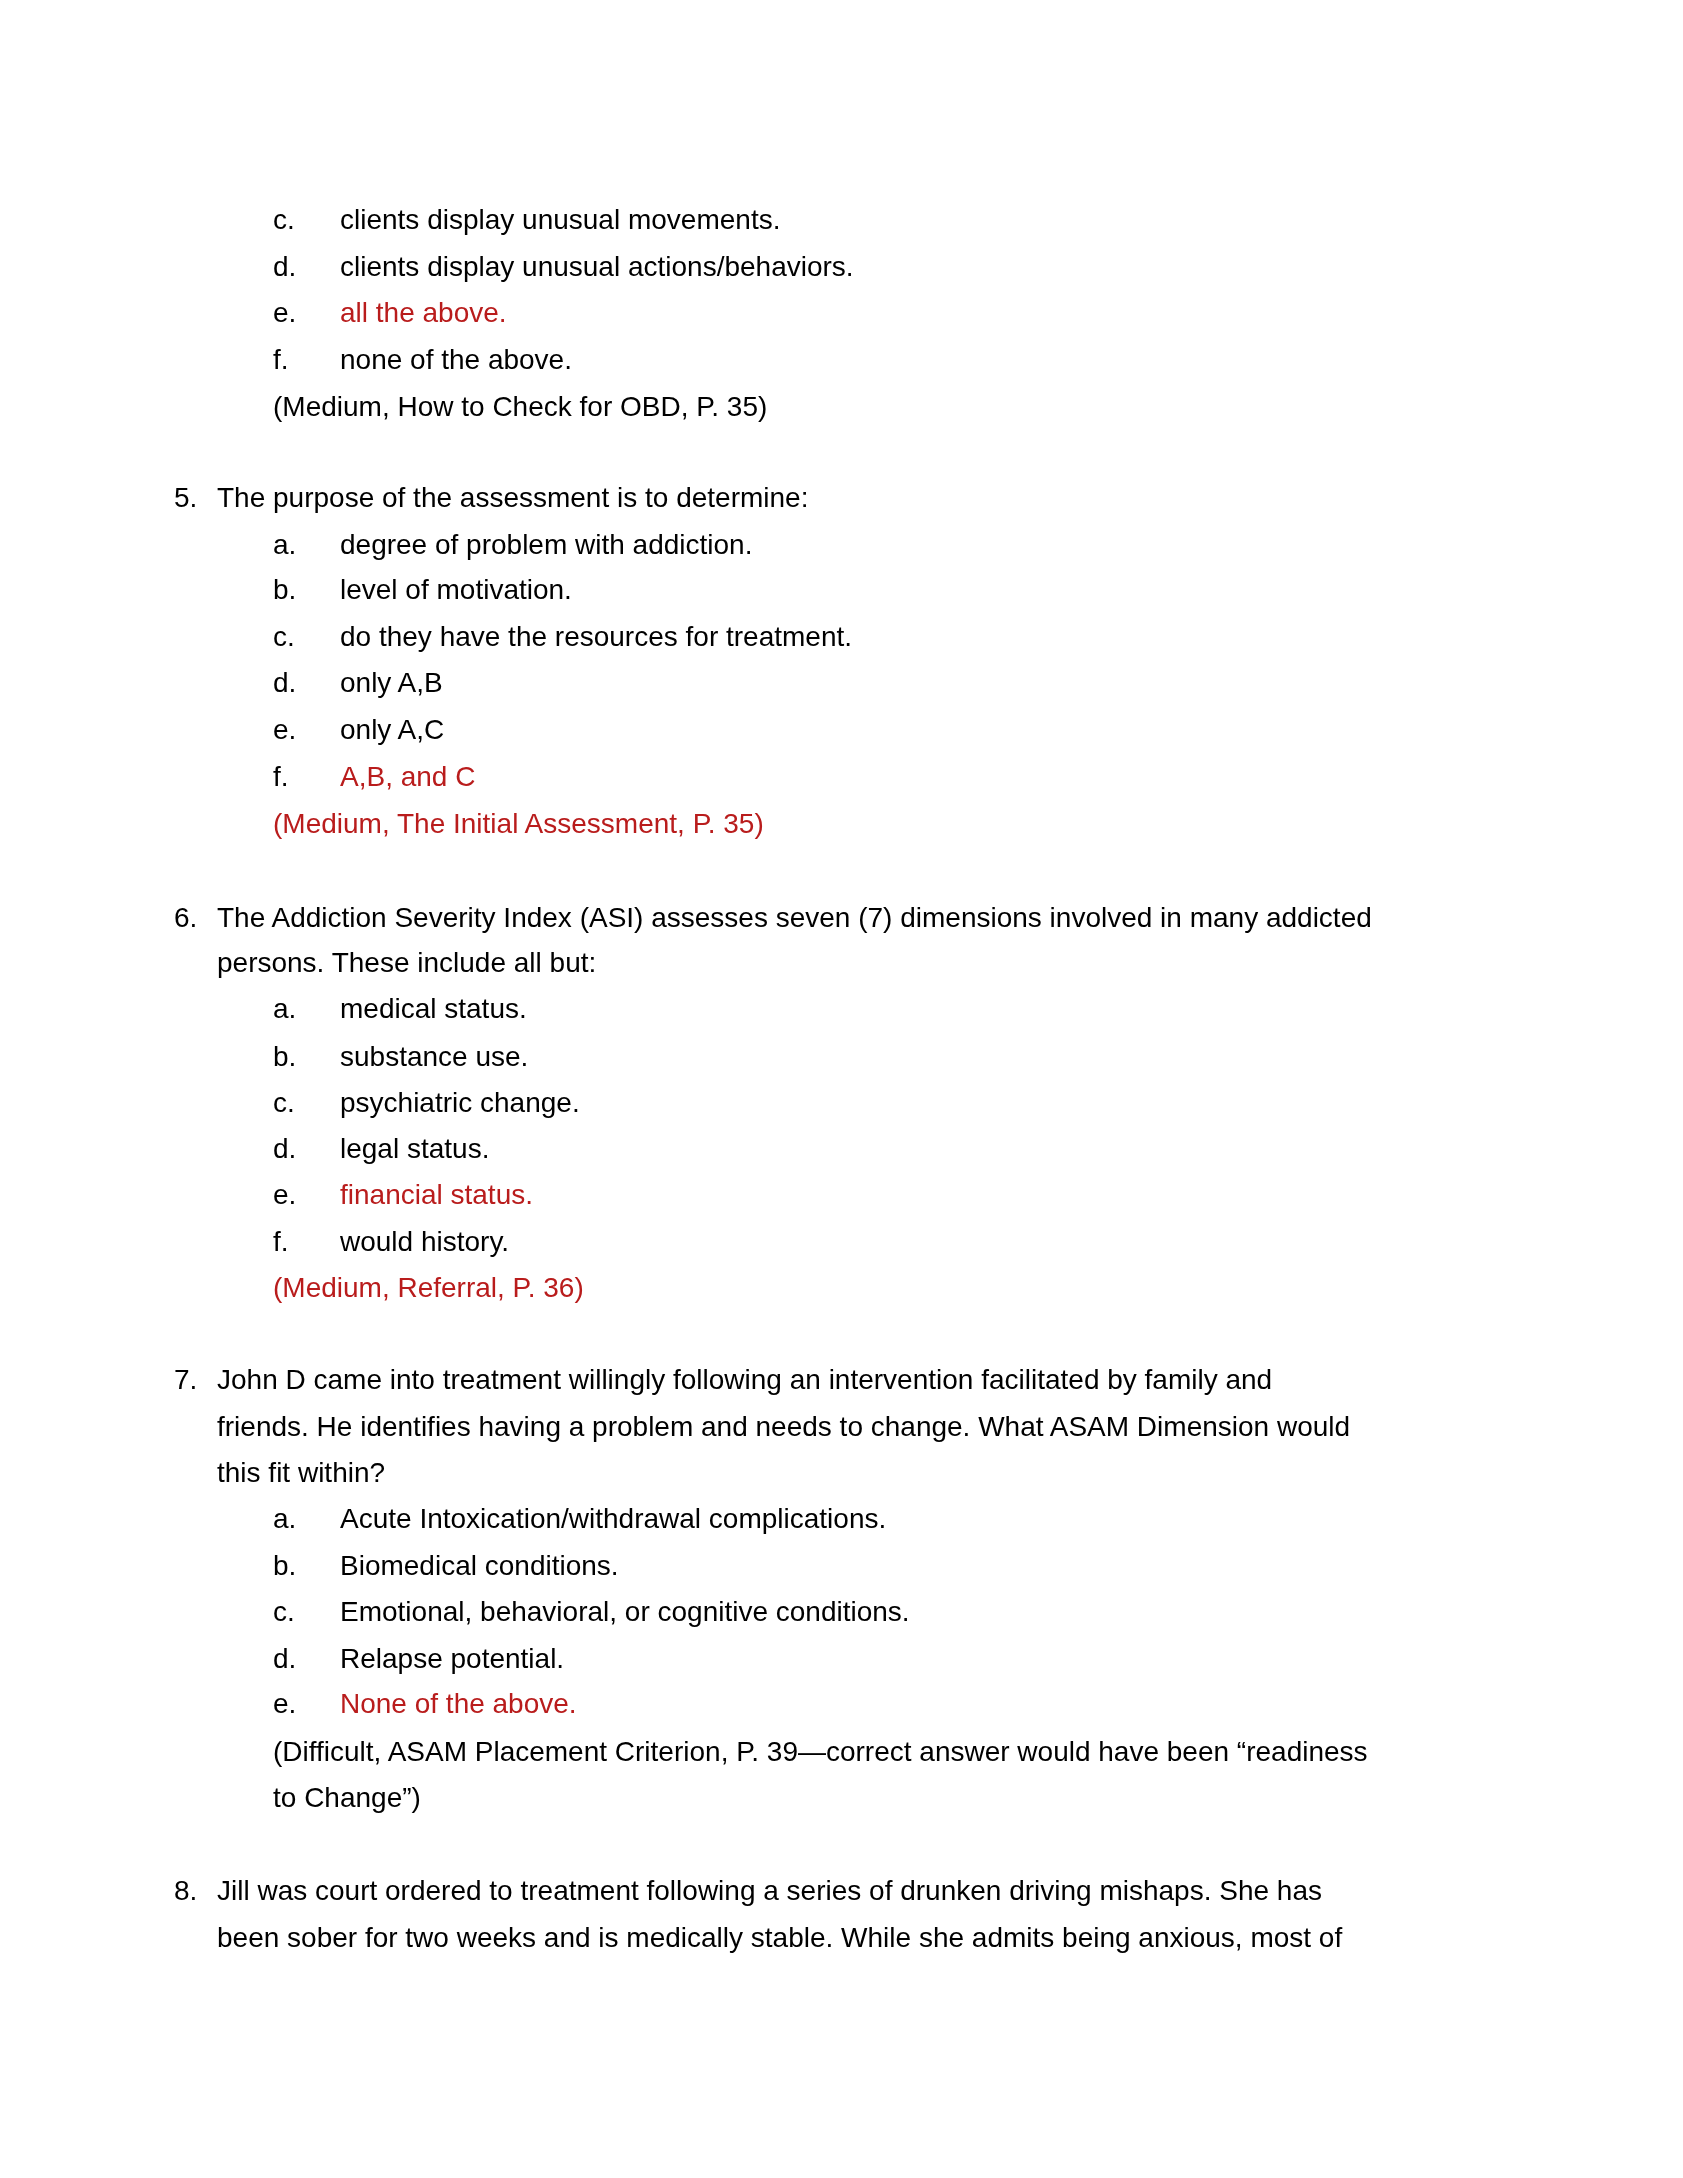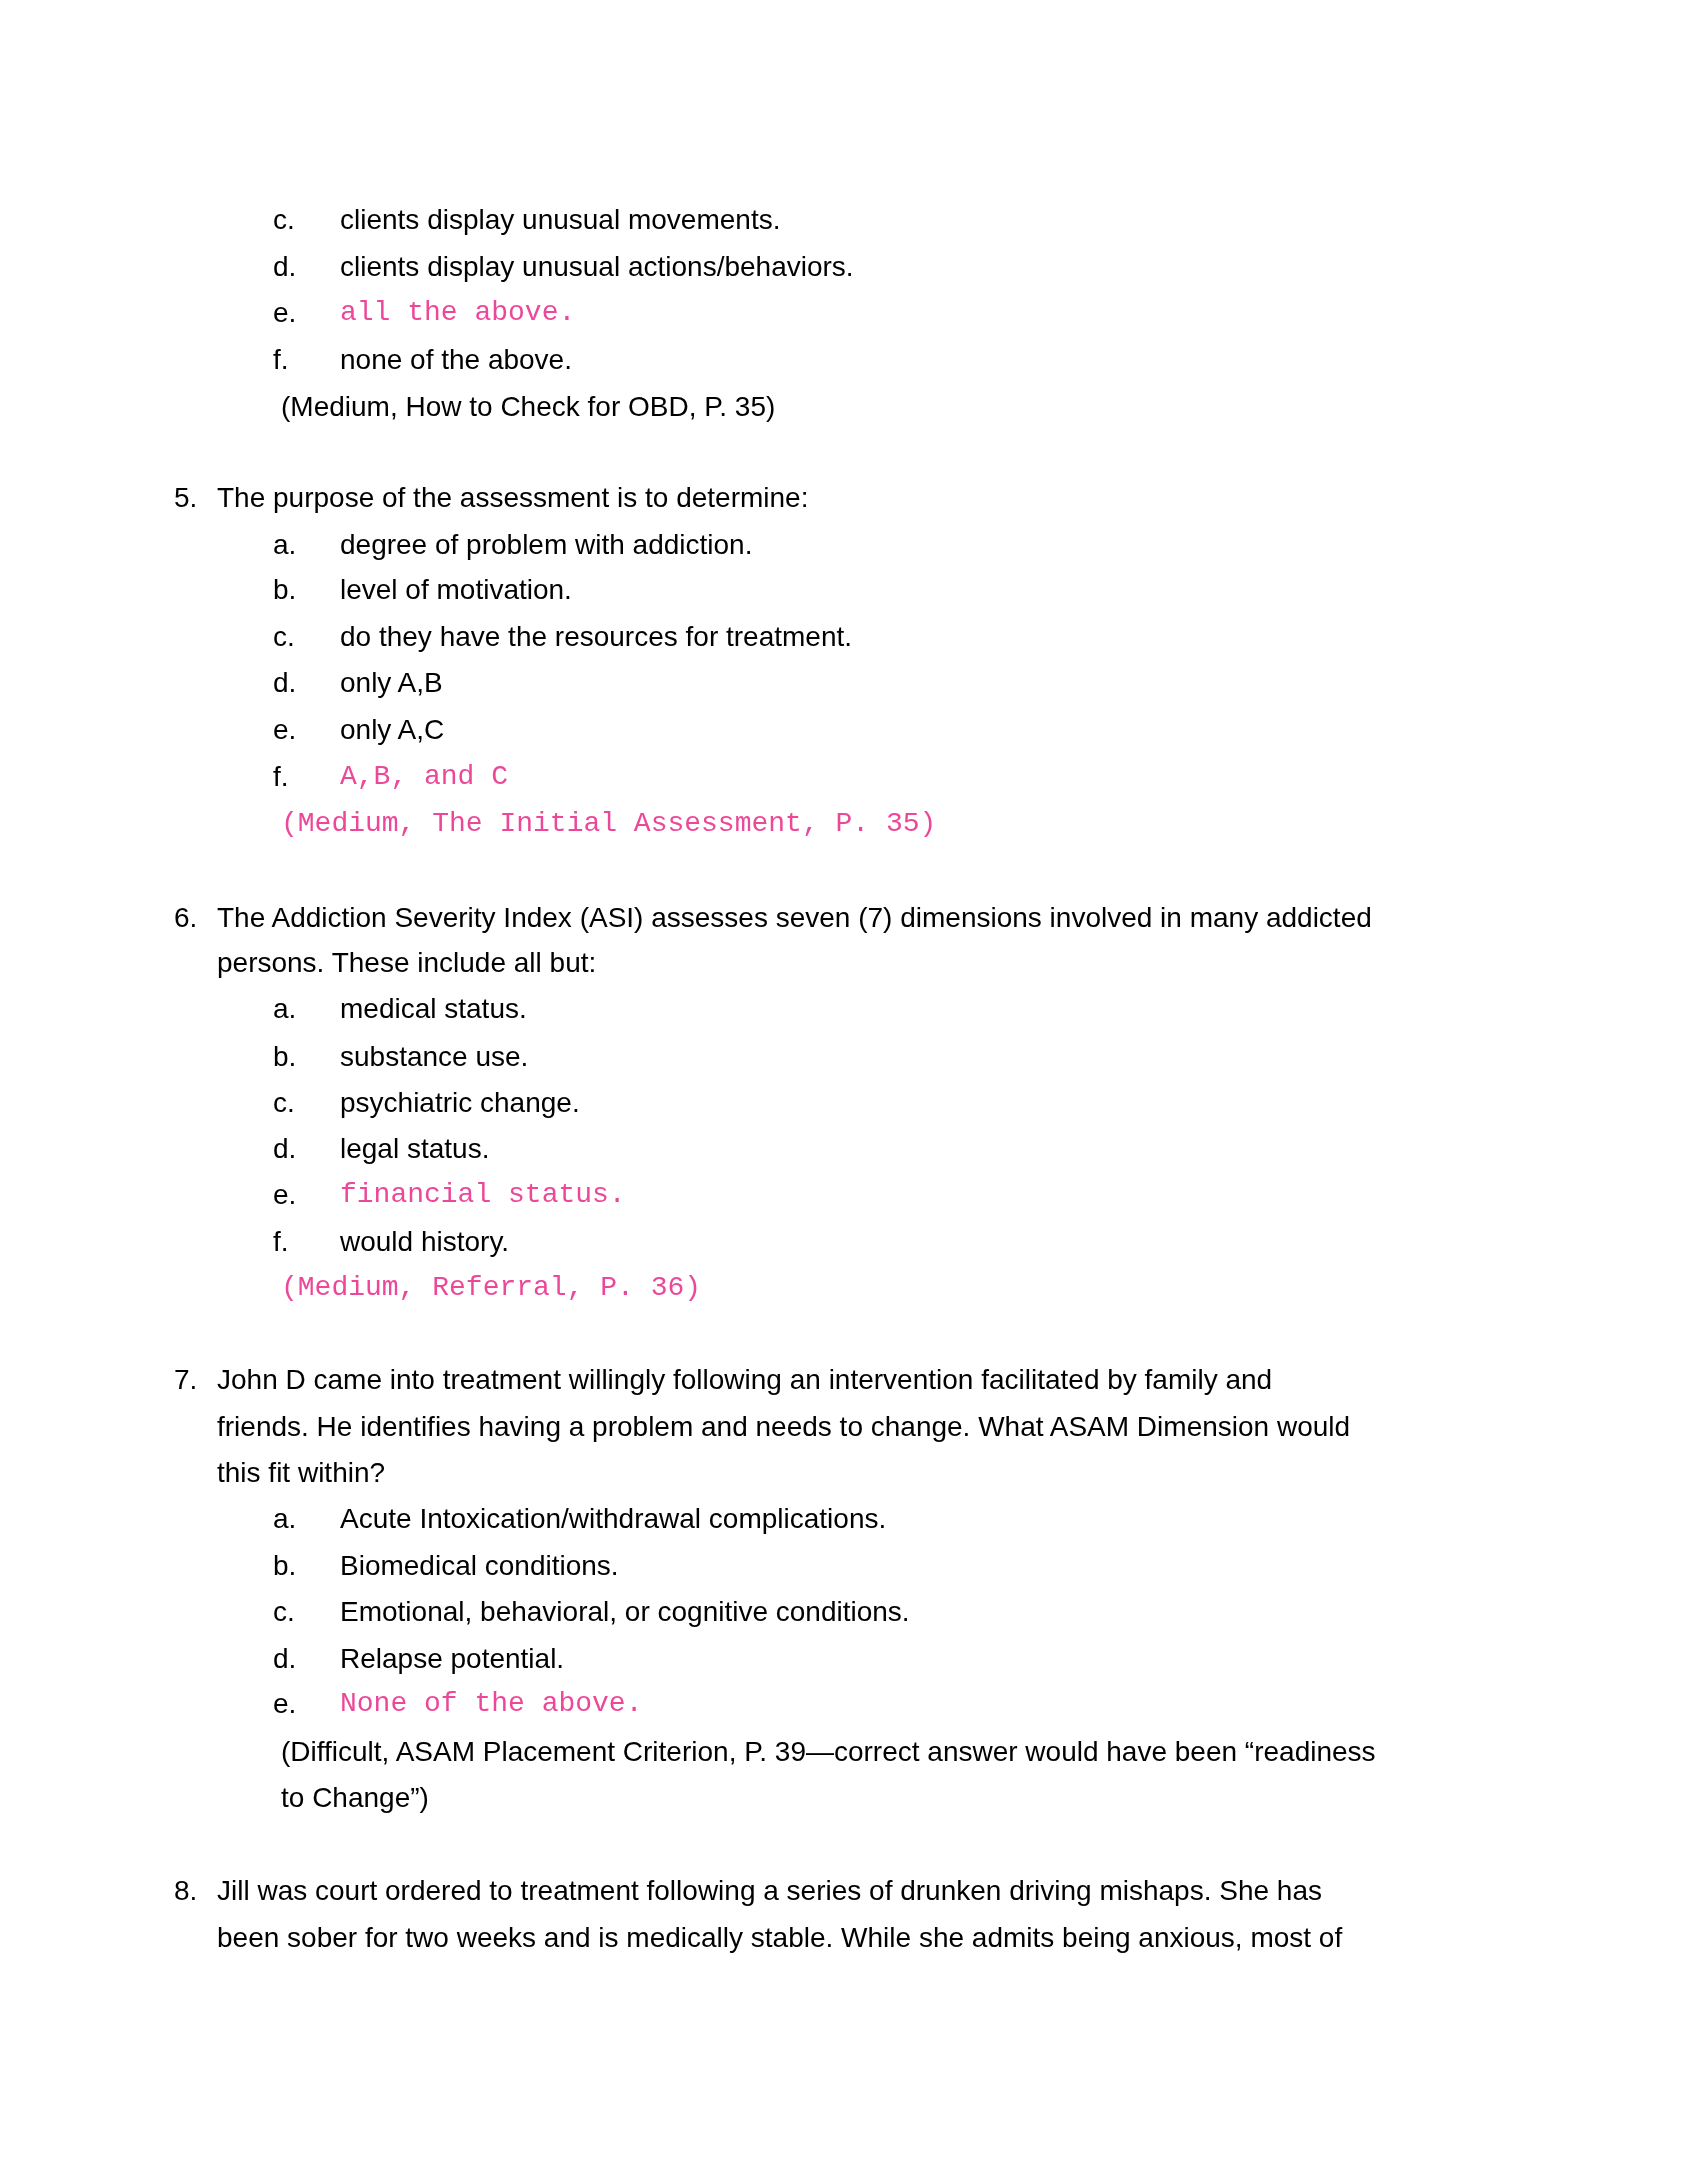--- a/index.html
+++ b/index.html
@@ -3,22 +3,22 @@
 <meta charset="utf-8">
 <style>
   html, body { margin: 0; padding: 0; background: #ffffff; }
   body { width: 1683px; height: 2178px; position: relative; overflow: hidden;
          font-family: "Liberation Sans", sans-serif; font-size: 28px; color: #000000; }
   .line { position: absolute; white-space: nowrap; line-height: 40px; height: 40px; }
   .num { position: absolute; left: 174px; }
   .qtext { position: absolute; left: 217px; }
   .olabel { position: absolute; left: 273px; }
   .otext { position: absolute; left: 340px; }
-  .cite { position: absolute; left: 281px; }
-  .red { color: #ec4899; font-family: Liberation Mono, monospace; }
+  .cite { position: absolute; left: 273px; }
+  .red { color: #b91c1c; }
 </style>
 </head>
 <body>
 
 <div>
   <div class="line" style="top:200px">
     <span class="olabel">c.</span>
     <span class="otext">clients display unusual movements.</span>
   </div>
   <div class="line" style="top:247px">

